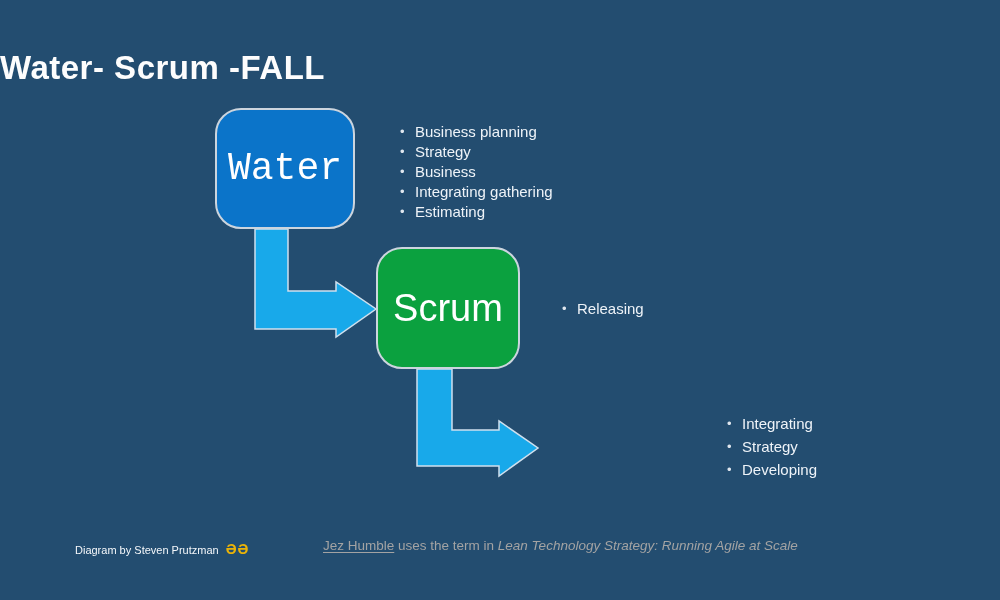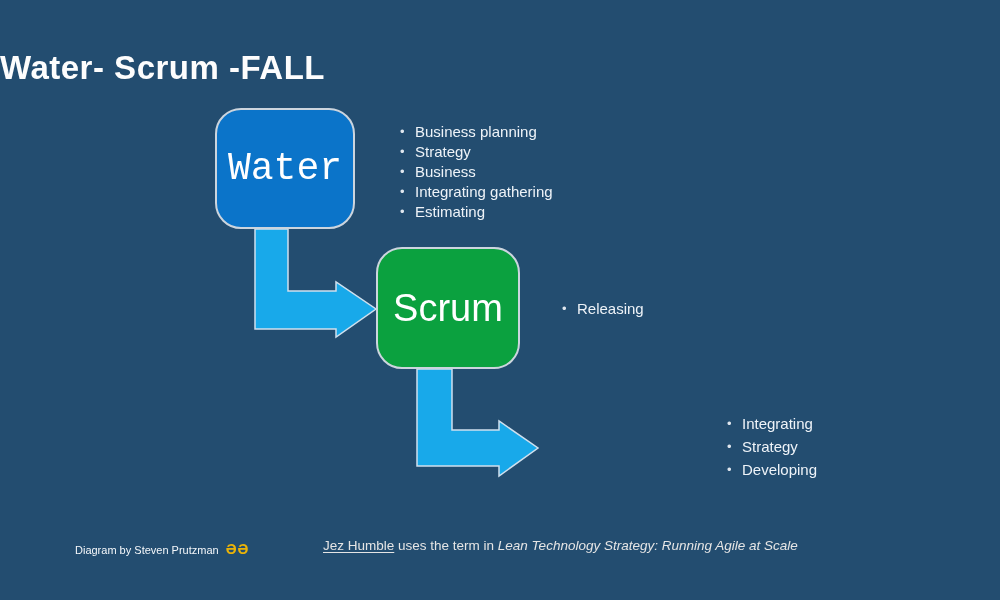--- a/index.html
+++ b/index.html
@@ -33,21 +33,21 @@
   .dot { width:15px; font-size:13px; color:#dfe6ee; }
   #water-bullets { left:400px; top:121px; }
   #scrum-bullets { left:562px; top:298px; }
   #fall-bullets  { left:727px; top:412px; }
   #fall-bullets li { height:23px; }
   .credit {
     position:absolute; left:75px; top:541px;
     font-size:11px; display:flex; align-items:flex-end; gap:7px; color:#f4f7fa;
   }
   .logo { font-size:15px; font-weight:bold; color:#eab308; letter-spacing:1px; line-height:1; }
-  .citation { position:absolute; left:323px; top:538px; font-size:13.5px; color:#e5e5e5; }
+  .citation { position:absolute; left:323px; top:538px; font-size:13.5px; color:#a3a3a3; }
   .cite-link { text-decoration:underline; text-underline-offset:2px; cursor:pointer; }
   .cite-title { font-style:italic; }
 </style>
 </head>
 <body>
 
 <div class="slide">
 
   <div class="title">Water- Scrum -FALL</div>
 

